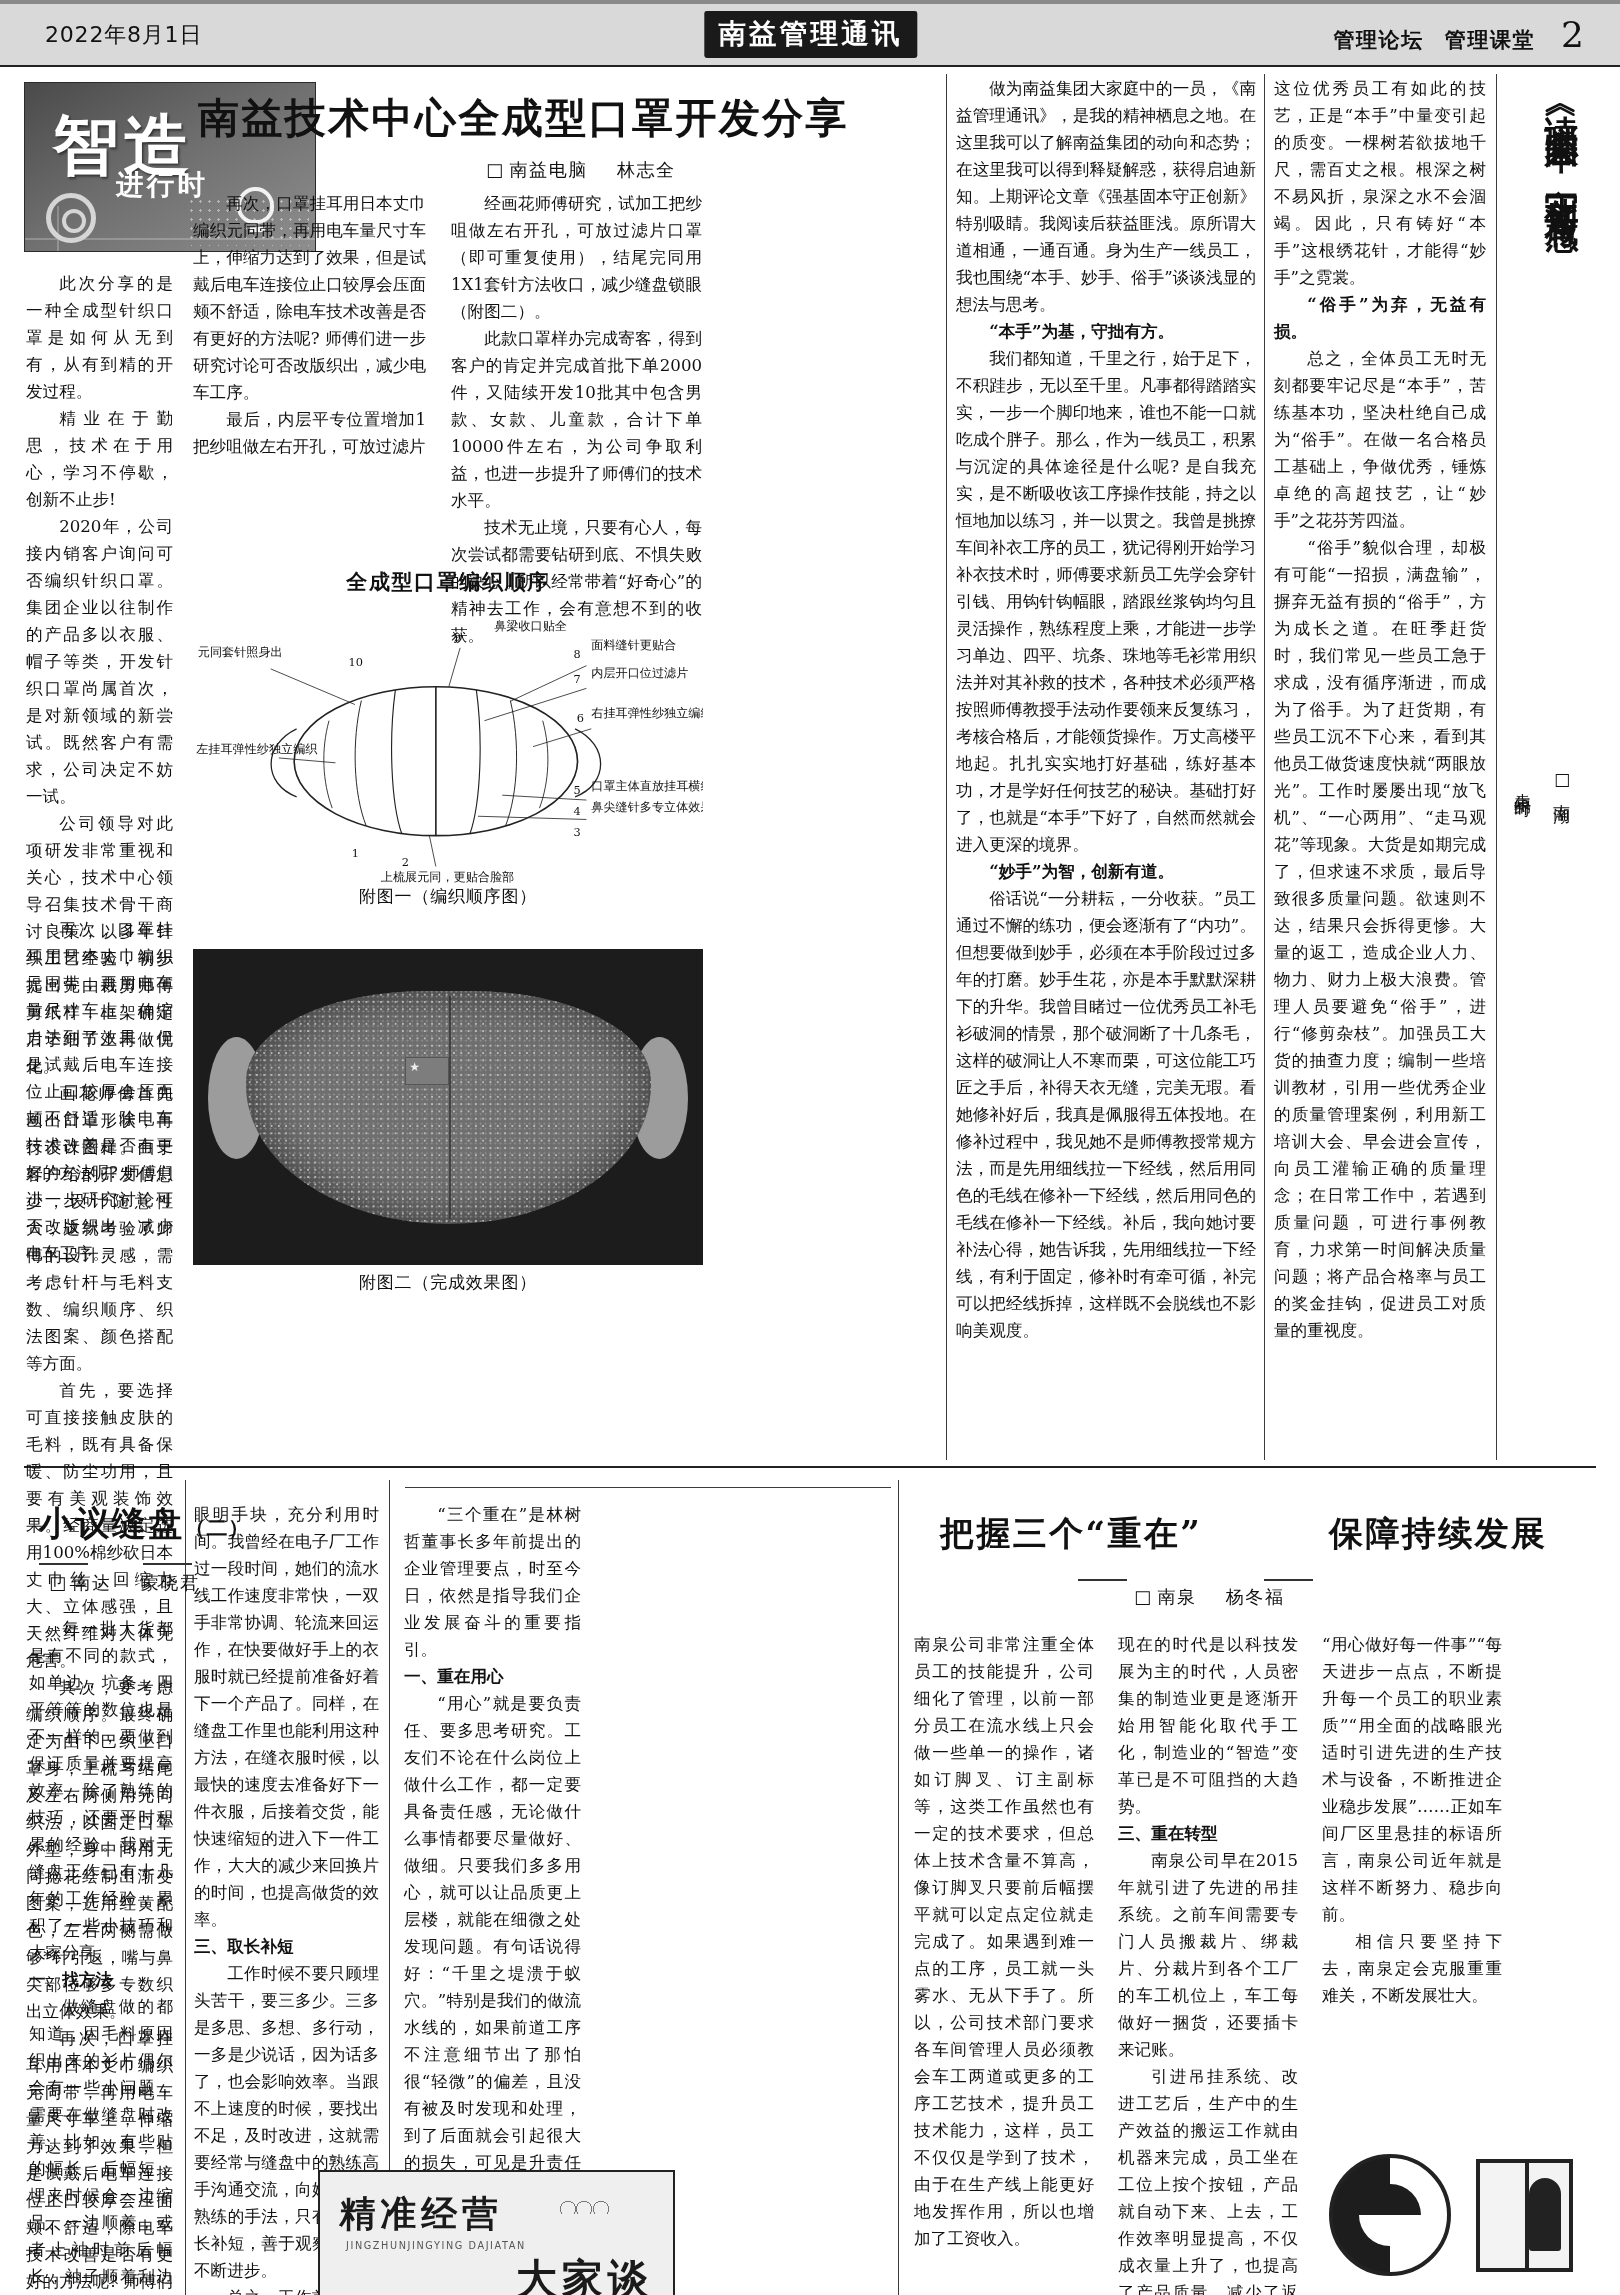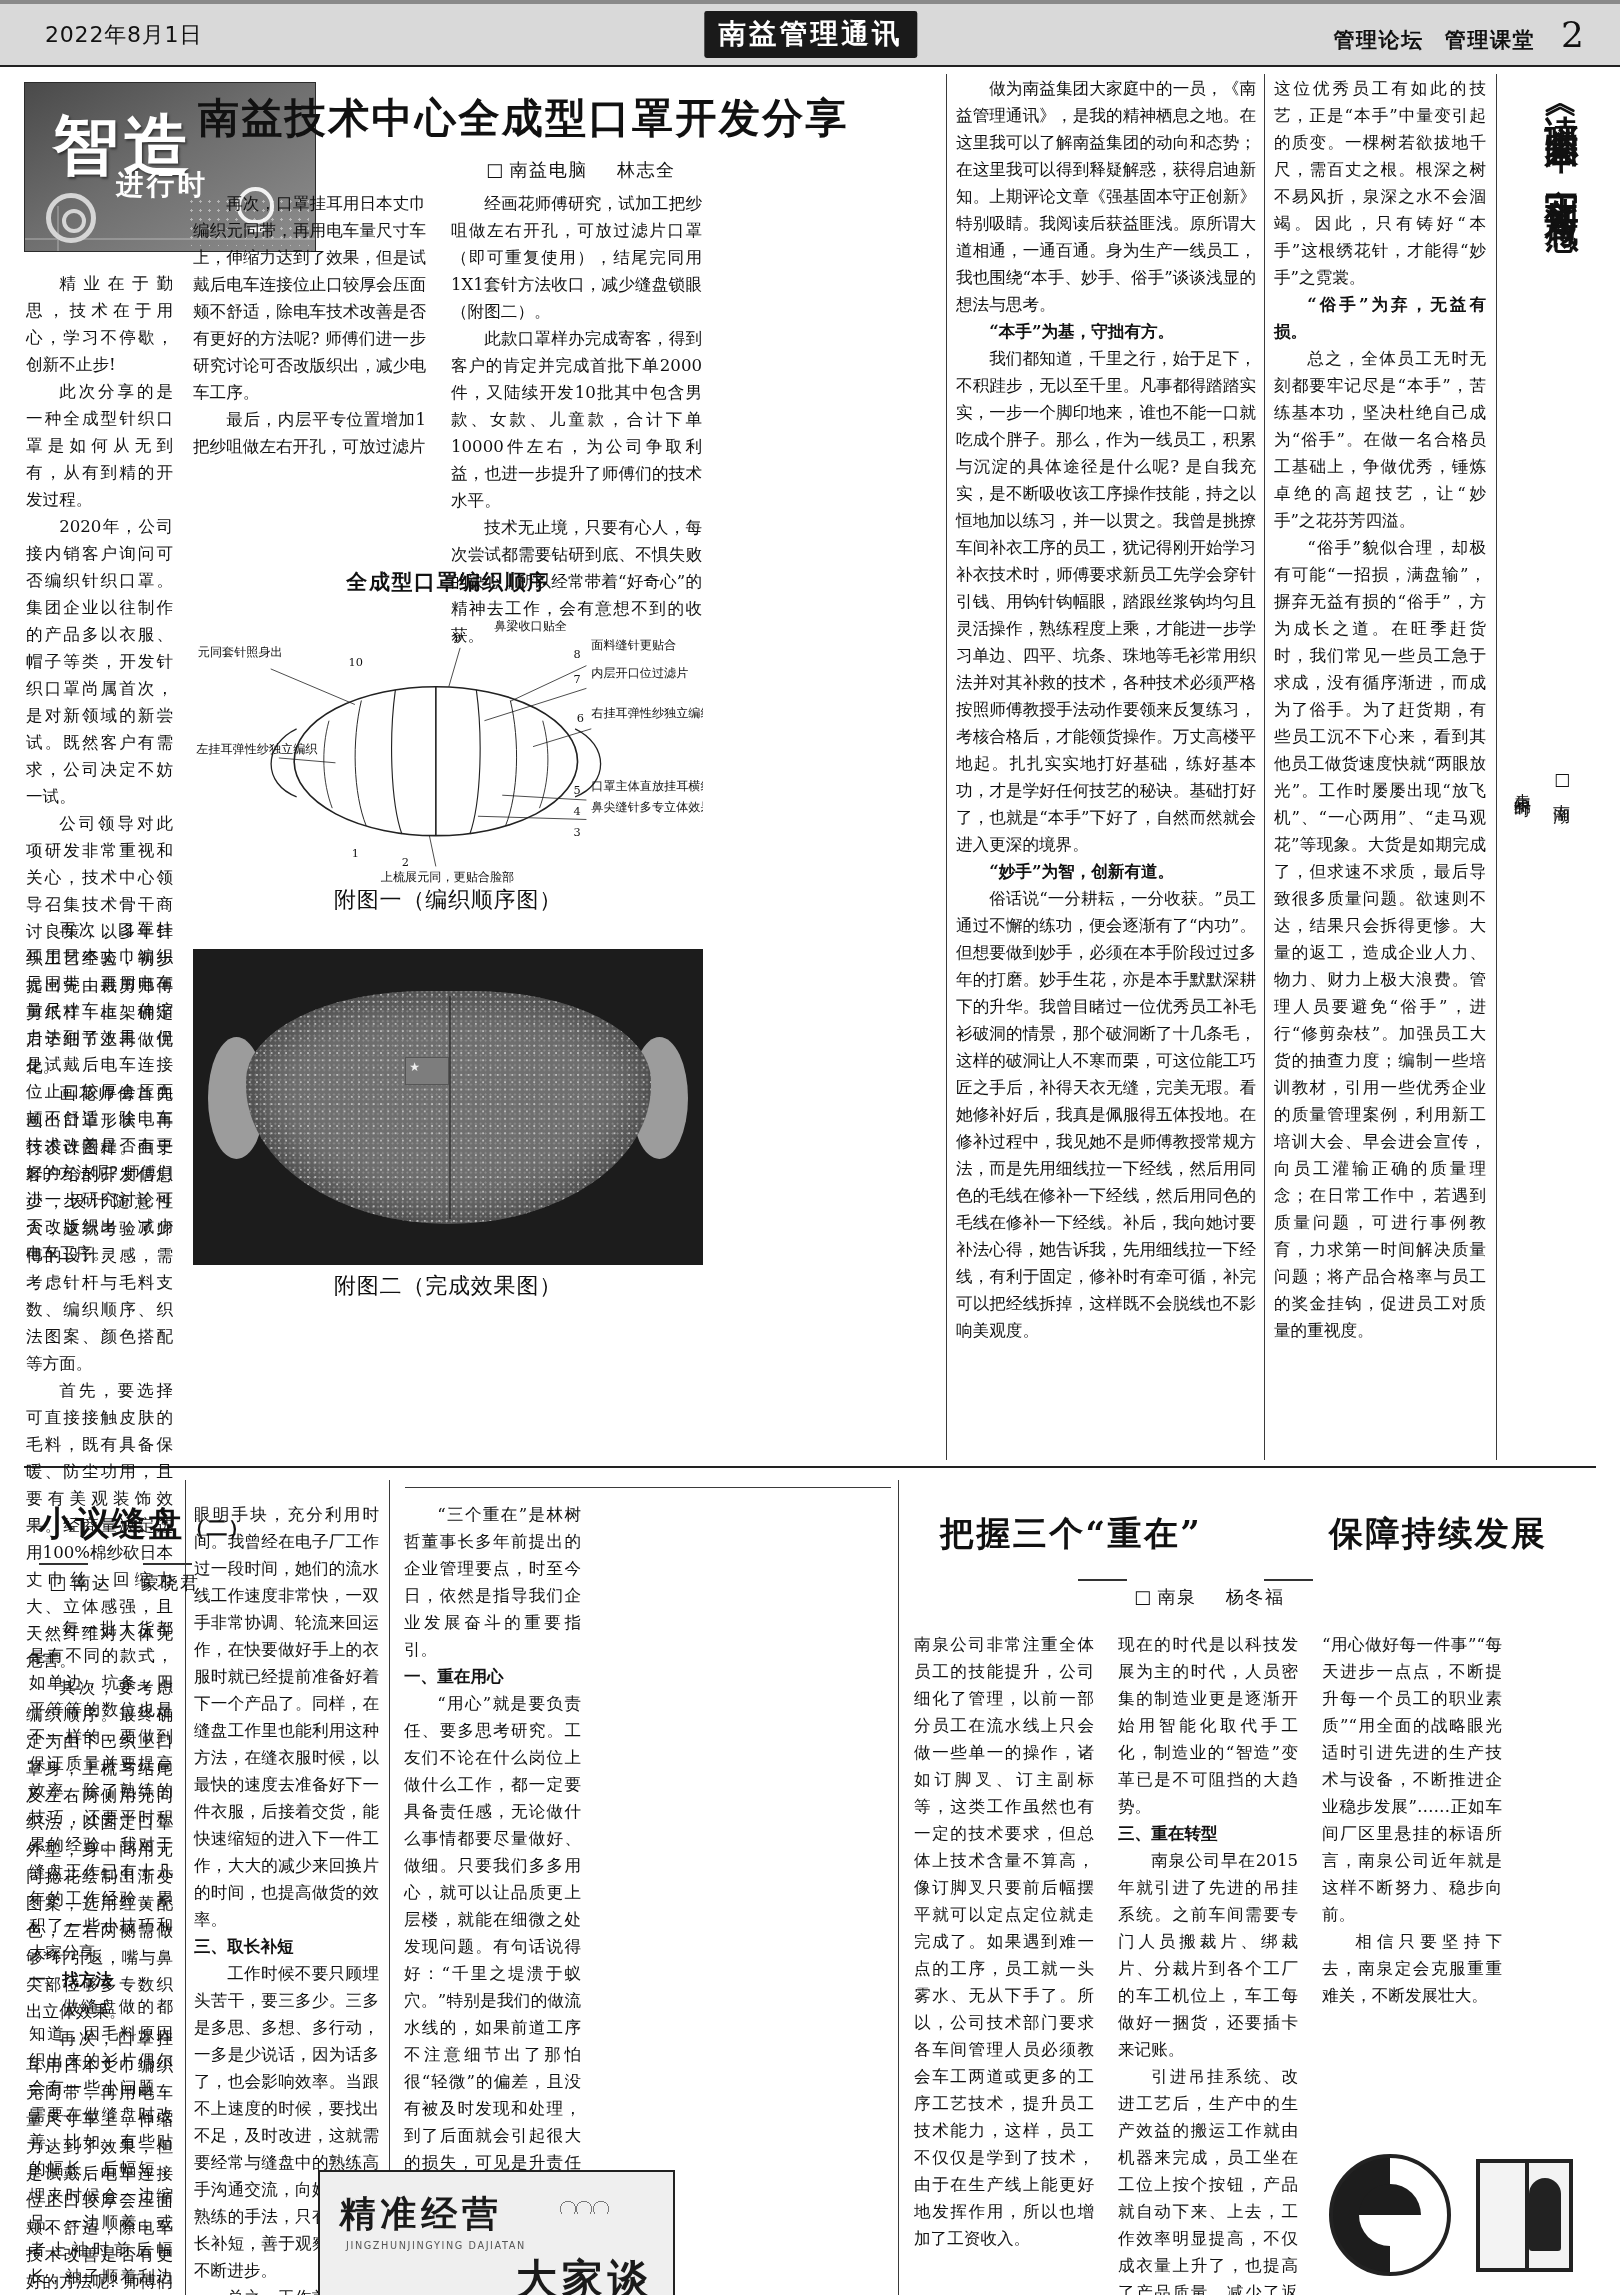--- a/index.html
+++ b/index.html
@@ -205,21 +205,21 @@
     text-align: center;
     font-family: "DejaVu Serif", "Liberation Serif", serif;
     font-weight: bold;
     font-size: 21px;
     letter-spacing: 1.6px;
     margin-bottom: 3.2px;
   }
   .fig-cap {
     position: absolute;
     font-family: "DejaVu Serif", "Liberation Serif", serif;
-    font-size: 22px;
+    font-size: 17px;
     letter-spacing: 0.8px;
     text-align: center;
   }
 
   
   .fig2 {
     position: absolute;
     left: 193px; top: 882px;
     width: 510px; height: 316px;
     background: #1c1c1c;
@@ -460,22 +460,22 @@
       <div class="dotgrid"></div>
       <div class="circuit"></div>
     </div>
 
     <div class="headline-main" style="left:198px; top:24px;">南益技术中心全成型口罩开发分享</div>
     <div class="byline" style="left:486px; top:91px;">
       <span class="sq">□</span><span>南益电脑</span><span class="nm">林志全</span>
     </div>
 
     <div class="colbox" style="left:26px; top:203px; width:147px;">
+      <p class="t">此次分享的是一种全成型针织口罩是如何从无到有，从有到精的开发过程。</p>
       <p class="t">精业在于勤思，技术在于用心，学习不停歇，创新不止步!</p>
-      <p class="t">此次分享的是一种全成型针织口罩是如何从无到有，从有到精的开发过程。</p>
       <p class="t">2020年，公司接内销客户询问可否编织针织口罩。集团企业以往制作的产品多以衣服、帽子等类，开发针织口罩尚属首次，是对新领域的新尝试。既然客户有需求，公司决定不妨一试。</p>
       <p class="t">公司领导对此项研发非常重视和关心，技术中心领导召集技术骨干商讨良策，以多年针织工艺经验，初步提出先由裁剪师傅剪纸样，框架确定后于细节上再做优化。</p>
       <p class="t">画花师傅首先画出口罩形状，再行设计图样。由于客户给的开发信息少，设计随意性大，这就考验了师傅的设计灵感，需考虑针杆与毛料支数、编织顺序、织法图案、颜色搭配等方面。</p>
       <p class="t">首先，要选择可直接接触皮肤的毛料，既有具备保暖、防尘功用，且要有美观装饰效果。经商量决定选用100%棉纱砍日本丈巾丝，回缩力大、立体感强，且天然纤维对人体无危害。</p>
       <p class="t">其次，要考虑编织顺序。最终确定为由下巴织上口罩身，上梳与结尾及左右两侧用元同织法，以固定口罩外型，身中间用元同捻花绘制出渐变图案，选用红黄配色，左右两侧需做够*针引返，嘴与鼻尖部位够多专数织出立体效果。</p>
       <p class="t">再次，口罩挂耳用日本丈巾编织元同带，再用电车量尺寸车上，伸缩力达到了效果，但是试戴后电车连接位止口较厚会压面颊不舒适，除电车技术改善是否有更好的方法呢? 师傅们进一步研究讨论可否改版织出，减少电车工序。</p>
     </div>
 
     <div class="colbox" style="left:193px; top:123px; width:233px;">
       <p class="t">再次，口罩挂耳用日本丈巾编织元同带，再用电车量尺寸车上，伸缩力达到了效果，但是试戴后电车连接位止口较厚会压面颊不舒适，除电车技术改善是否有更好的方法呢? 师傅们进一步研究讨论可否改版织出，减少电车工序。</p>

